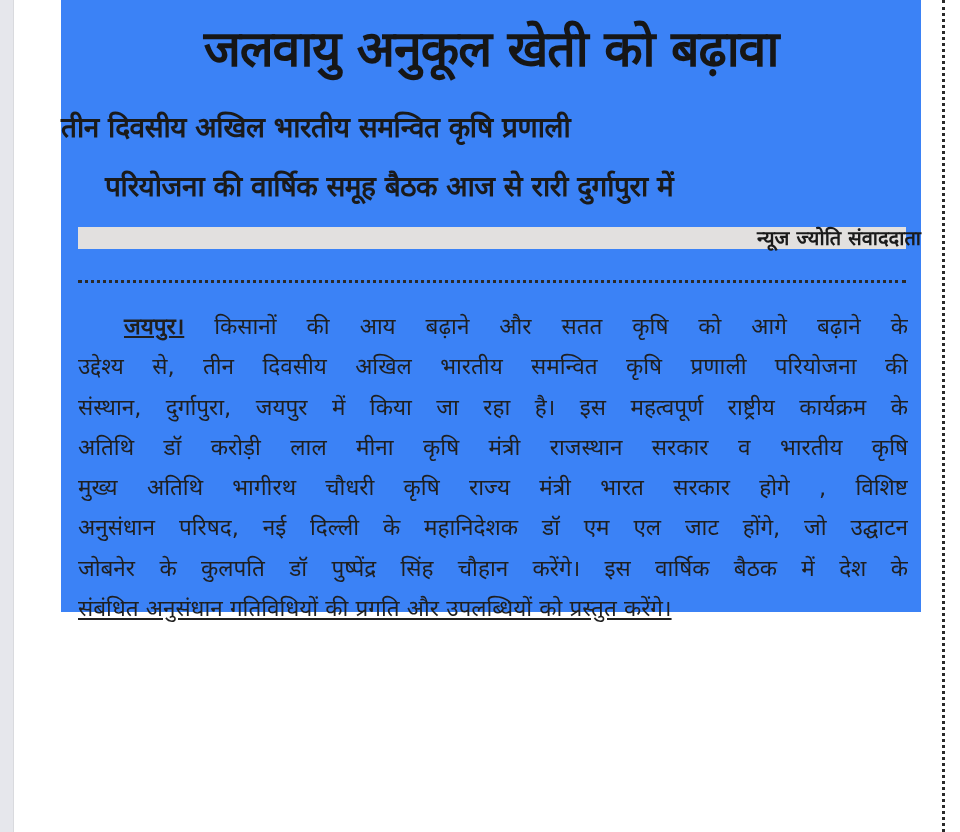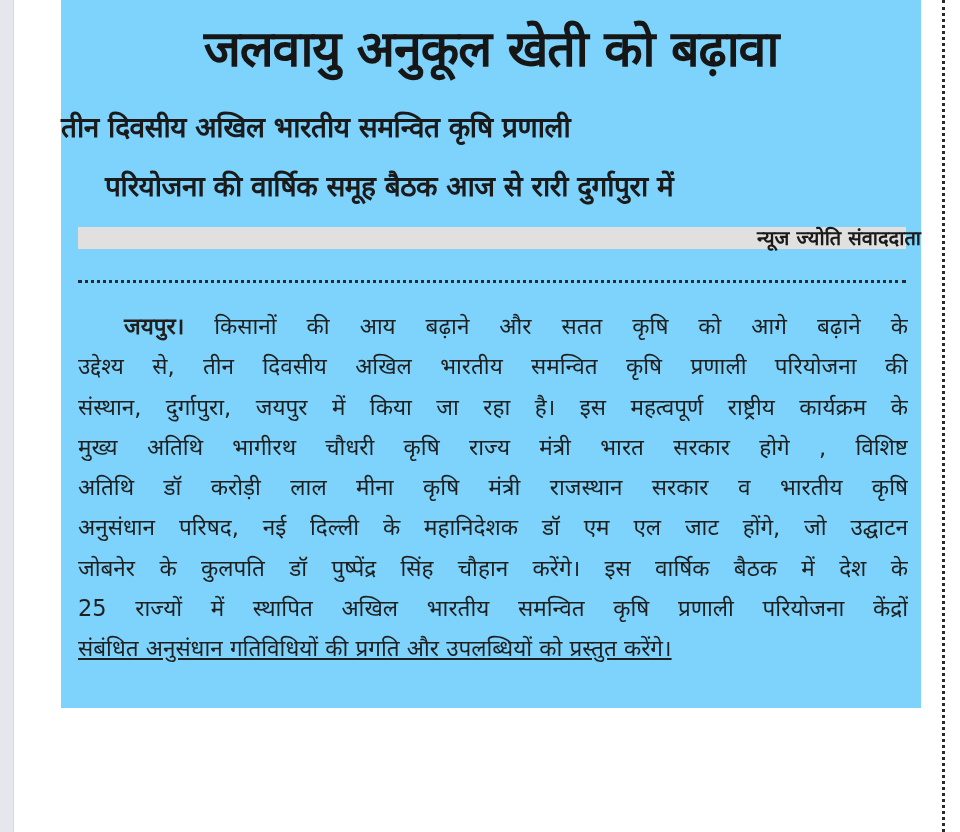--- a/index.html
+++ b/index.html
@@ -7,22 +7,22 @@
     width: 960px; height: 832px; overflow: hidden; position: relative;
     background: #ffffff;
     font-family: "DejaVu Sans", sans-serif;
   }
   .left-gutter {
     position: absolute; left: 0; top: 0; width: 13px; height: 832px;
     background: #e6e7ec;
     border-right: 1px solid #d9dade;
   }
   .article {
-    position: absolute; left: 61px; top: 0; width: 860px; height: 708px;
-    background: #7dd3fc;
+    position: absolute; left: 61px; top: 0; width: 860px; height: 612px;
+    background: #3b82f6;
     color: #1b1b1b;
   }
   .vrule {
     position: absolute; left: 942px; top: 0; width: 0; height: 832px;
     border-left: 3px dotted #2a2a2a;
   }
   .headline {
     position: absolute; left: 0; top: 14px; width: 860px;
     text-align: center;
     font-family: "DejaVu Sans", sans-serif;
@@ -54,43 +54,42 @@
   }
   .body {
     position: absolute; left: 17px; top: 306px; width: 830px;
     font-family: "DejaVu Sans", sans-serif;
     font-size: 22.5px; line-height: 40.3px; color: #1f1f1f;
     text-align: justify;
   }
   .body .line { display: block; text-align: justify; text-align-last: justify; white-space: nowrap; overflow: hidden; }
   .body .line.last { text-align-last: left; text-decoration: underline; }
   .body .first { padding-left: 46px; }
-  .dateline { font-weight: bold; }
+  .dateline { font-weight: bold; text-decoration: underline; }
 </style>
 </head>
 <body>
 
 <div class="left-gutter"></div>
 
 <div class="article">
   <div class="headline">जलवायु अनुकूल खेती को बढ़ावा</div>
   <div class="subhead l1">तीन दिवसीय अखिल भारतीय समन्वित कृषि प्रणाली</div>
   <div class="subhead l2">परियोजना की वार्षिक समूह बैठक आज से रारी दुर्गापुरा में</div>
 
   <div class="byline-bar"></div>
   <div class="byline">न्यूज ज्योति संवाददाता</div>
 
   <div class="hrule"></div>
 
   <div class="body">
     <span class="line first"><span class="dateline">जयपुर।</span> <span>किसानों की आय बढ़ाने और सतत कृषि को आगे बढ़ाने के</span></span>
     <span class="line">उद्देश्य से, तीन दिवसीय अखिल भारतीय समन्वित कृषि प्रणाली परियोजना की</span>
     <span class="line">संस्थान, दुर्गापुरा, जयपुर में किया जा रहा है। इस महत्वपूर्ण राष्ट्रीय कार्यक्रम के</span>
+    <span class="line">अतिथि डॉ करोड़ी लाल मीना कृषि मंत्री राजस्थान सरकार व भारतीय कृषि</span>
     <span class="line">मुख्य अतिथि भागीरथ चौधरी कृषि राज्य मंत्री भारत सरकार होगे , विशिष्ट</span>
-    <span class="line">अतिथि डॉ करोड़ी लाल मीना कृषि मंत्री राजस्थान सरकार व भारतीय कृषि</span>
     <span class="line">अनुसंधान परिषद, नई दिल्ली के महानिदेशक डॉ एम एल जाट होंगे, जो उद्घाटन</span>
     <span class="line">जोबनेर के कुलपति डॉ पुष्पेंद्र सिंह चौहान करेंगे। इस वार्षिक बैठक में देश के</span>
-    <span class="line">25 राज्यों में स्थापित अखिल भारतीय समन्वित कृषि प्रणाली परियोजना केंद्रों</span>
     <span class="line last">संबंधित अनुसंधान गतिविधियों की प्रगति और उपलब्धियों को प्रस्तुत करेंगे।</span>
   </div>
 </div>
 
 <div class="vrule"></div>
 
 </body></html>

